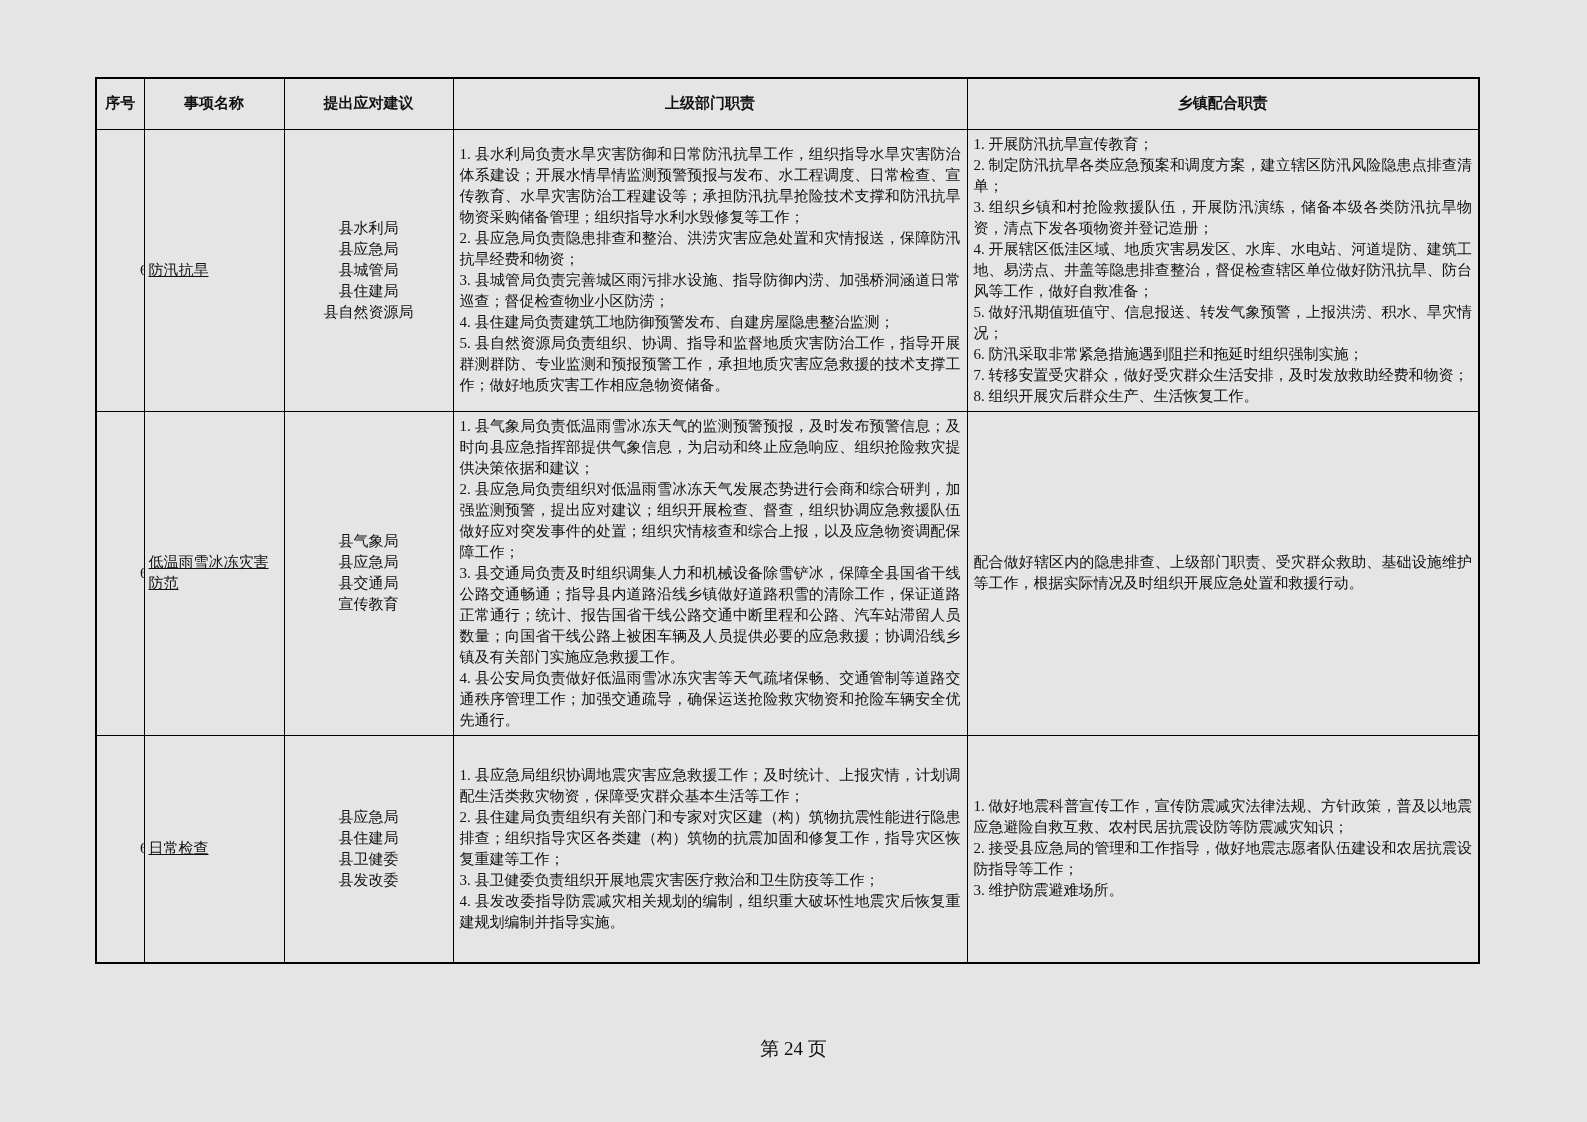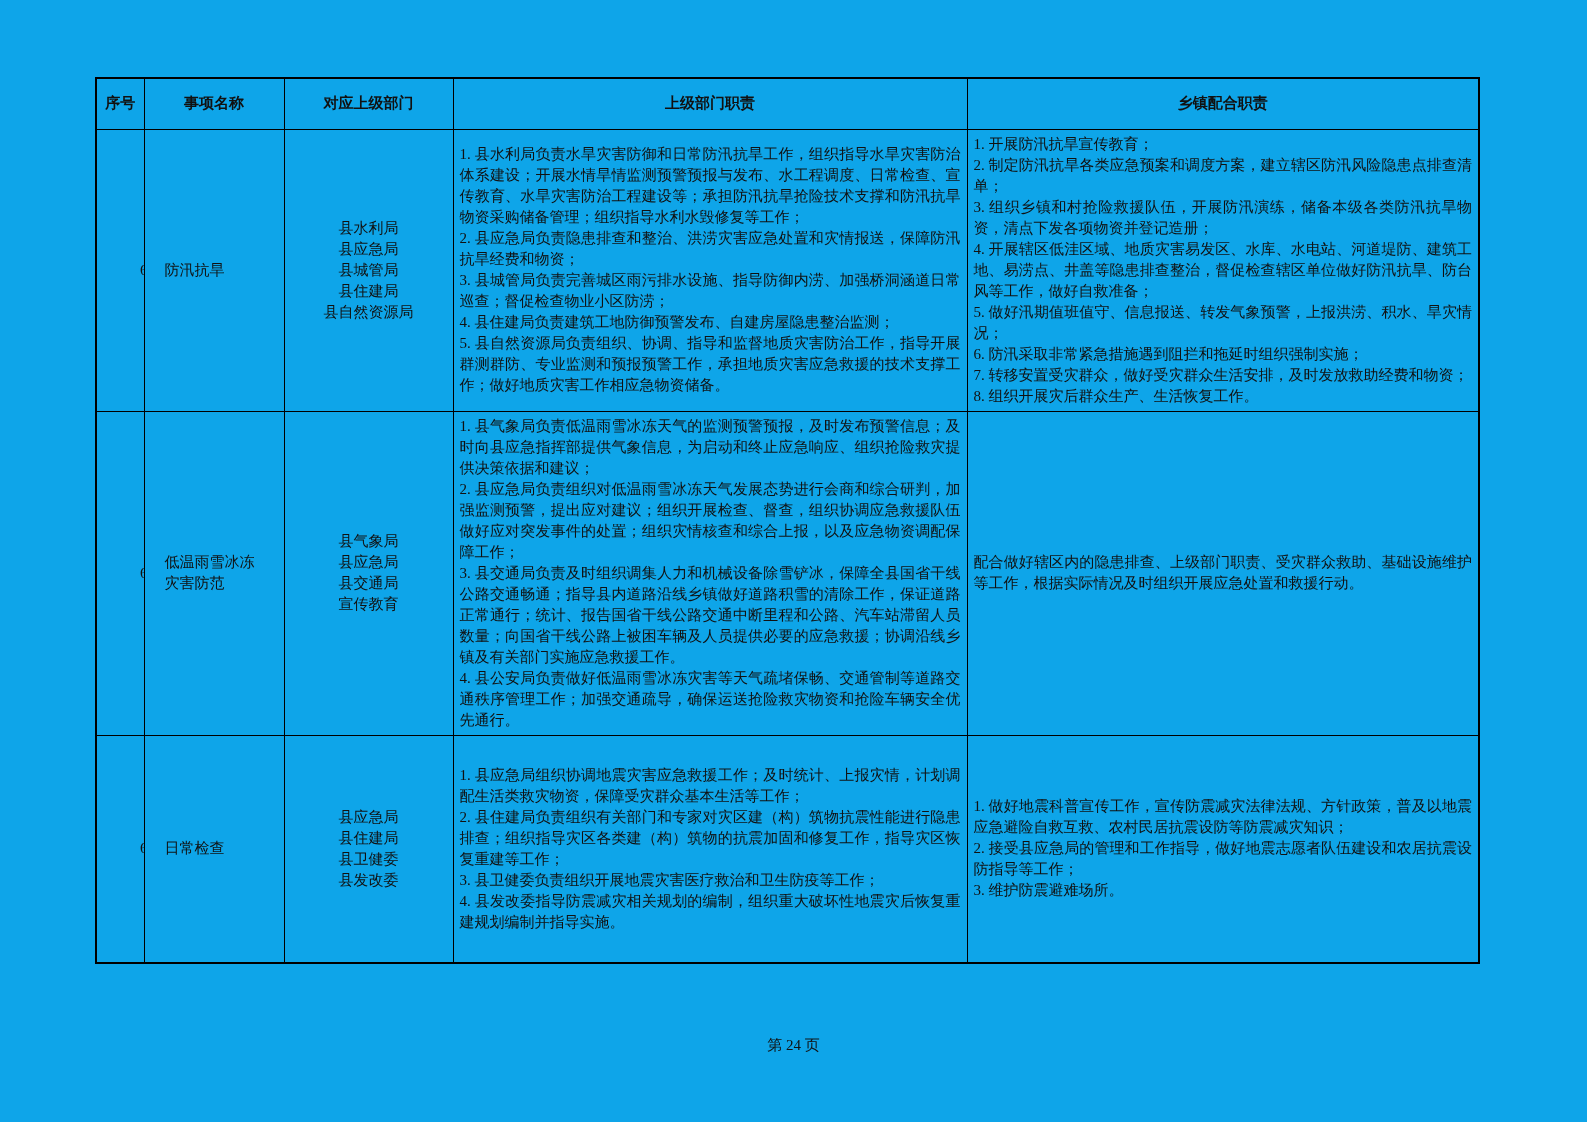--- a/index.html
+++ b/index.html
@@ -8,21 +8,21 @@
     width: 1587px;
     height: 1122px;
     position: relative;
     font-family: "Liberation Serif", "DejaVu Serif", serif;
     color: #111111;
   }
   .page {
     position: absolute;
     left: 0; top: 0;
     width: 1587px; height: 1122px;
-    background: #0ea5e9;
+    background: #e5e5e5;
     overflow: hidden;
   }
   table.matrix {
     position: absolute;
     left: 95px;
     top: 77px;
     width: 1383px;
     border-collapse: collapse;
     table-layout: fixed;
     border: 2px solid #000000;
@@ -39,61 +39,62 @@
     font-size: 16px;
     text-align: center;
     height: 51px;
   }
   td.c-no {
     text-align: center;
     padding-left: 43px;
   }
   td.c-name {
     text-align: left;
-    padding: 2px 20px;
+    padding: 2px 4px;
+    text-decoration: underline;
   }
   td.c-dept {
     text-align: center;
     padding: 2px 16px;
   }
   td.c-duty, td.c-town {
     text-align: justify;
     white-space: pre-line;
     padding: 4px 6px;
   }
   tr.r-62 { height: 257px; }
   tr.r-63 { height: 292px; }
   tr.r-64 { height: 228px; }
   .footer {
     position: absolute;
     left: 0;
     top: 1036px;
     width: 1587px;
     text-align: center;
-    font-size: 15px;
+    font-size: 19px;
   }
 </style>
 </head>
 <body>
 
 <div class="page">
 
   <table class="matrix">
     <colgroup>
       <col style="width:48px">
       <col style="width:140px">
       <col style="width:169px">
       <col style="width:514px">
       <col style="width:512px">
     </colgroup>
     <thead>
       <tr class="r-hdr">
         <th class="hdr">序号</th>
         <th class="hdr">事项名称</th>
-        <th class="hdr">对应上级部门</th>
+        <th class="hdr">提出应对建议</th>
         <th class="hdr">上级部门职责</th>
         <th class="hdr">乡镇配合职责</th>
       </tr>
     </thead>
     <tbody>
       <tr class="r-62">
         <td class="c-no">62</td>
         <td class="c-name">防汛抗旱</td>
         <td class="c-dept">
             <div>县水利局</div>

